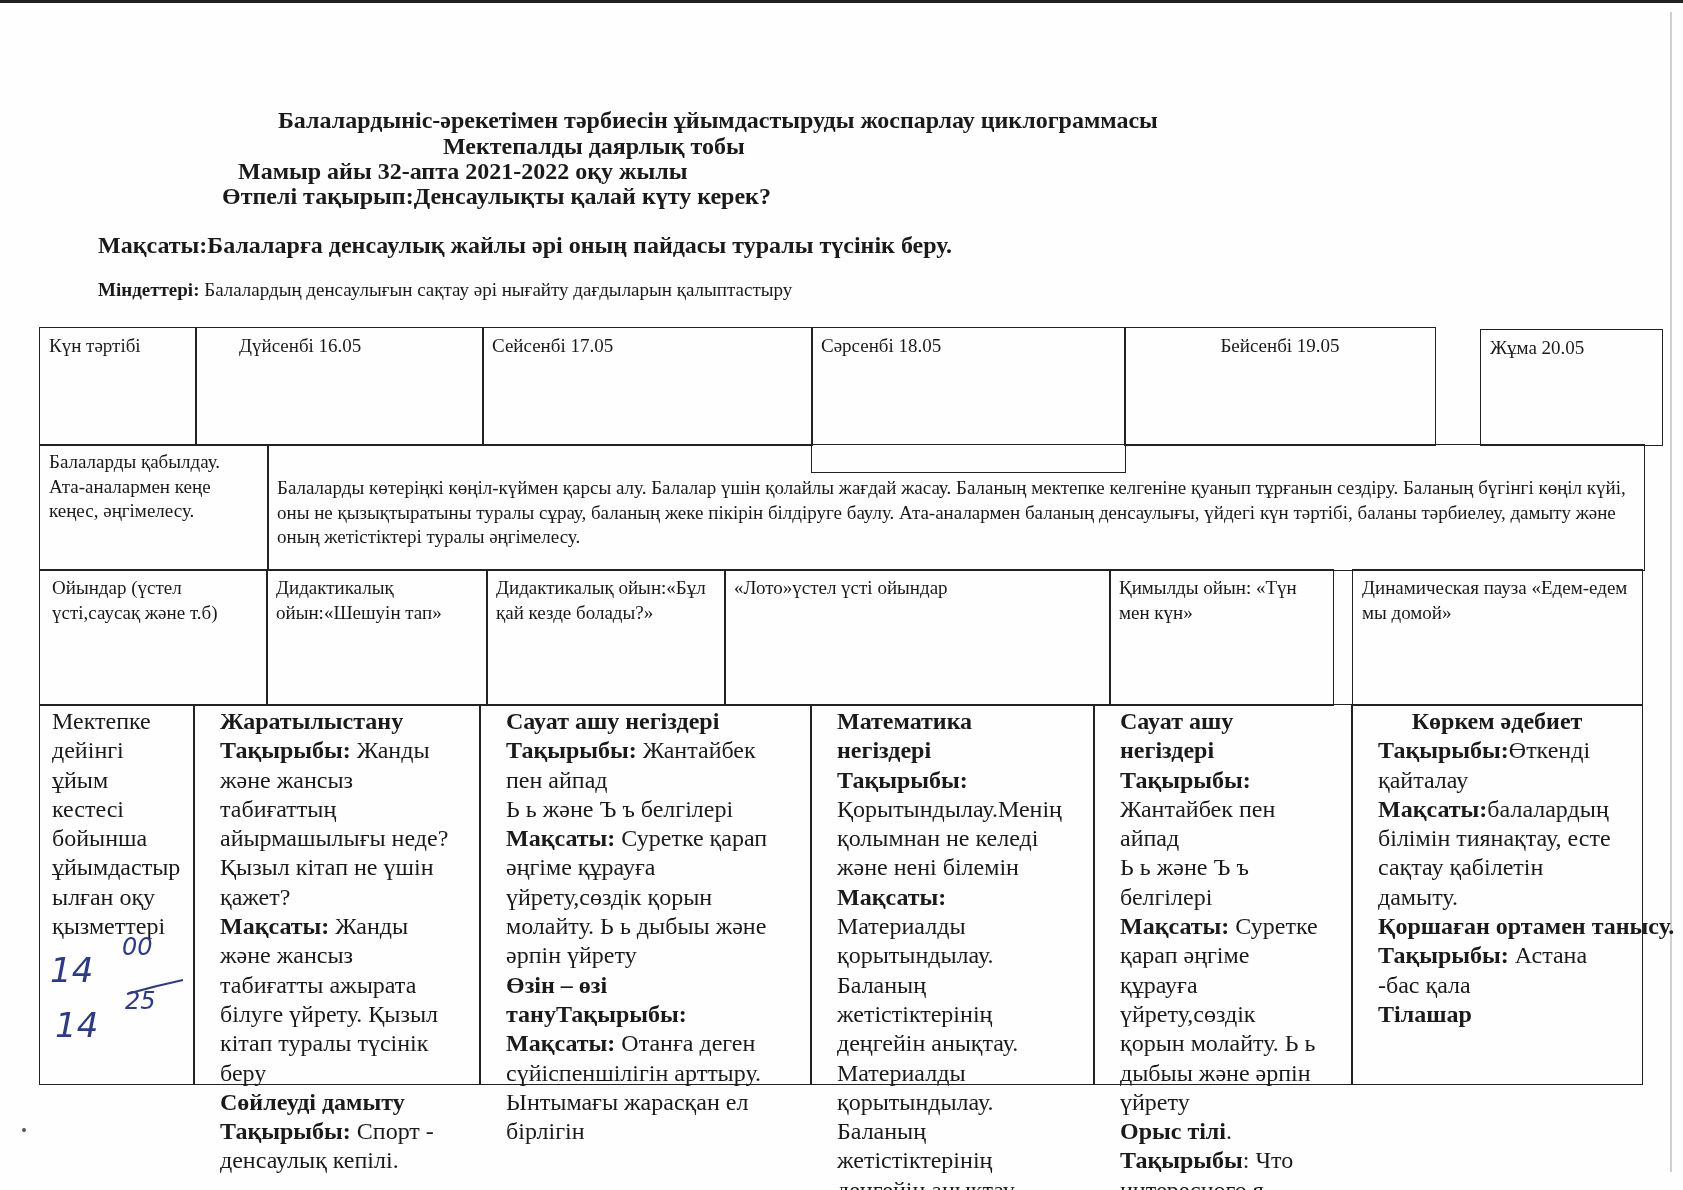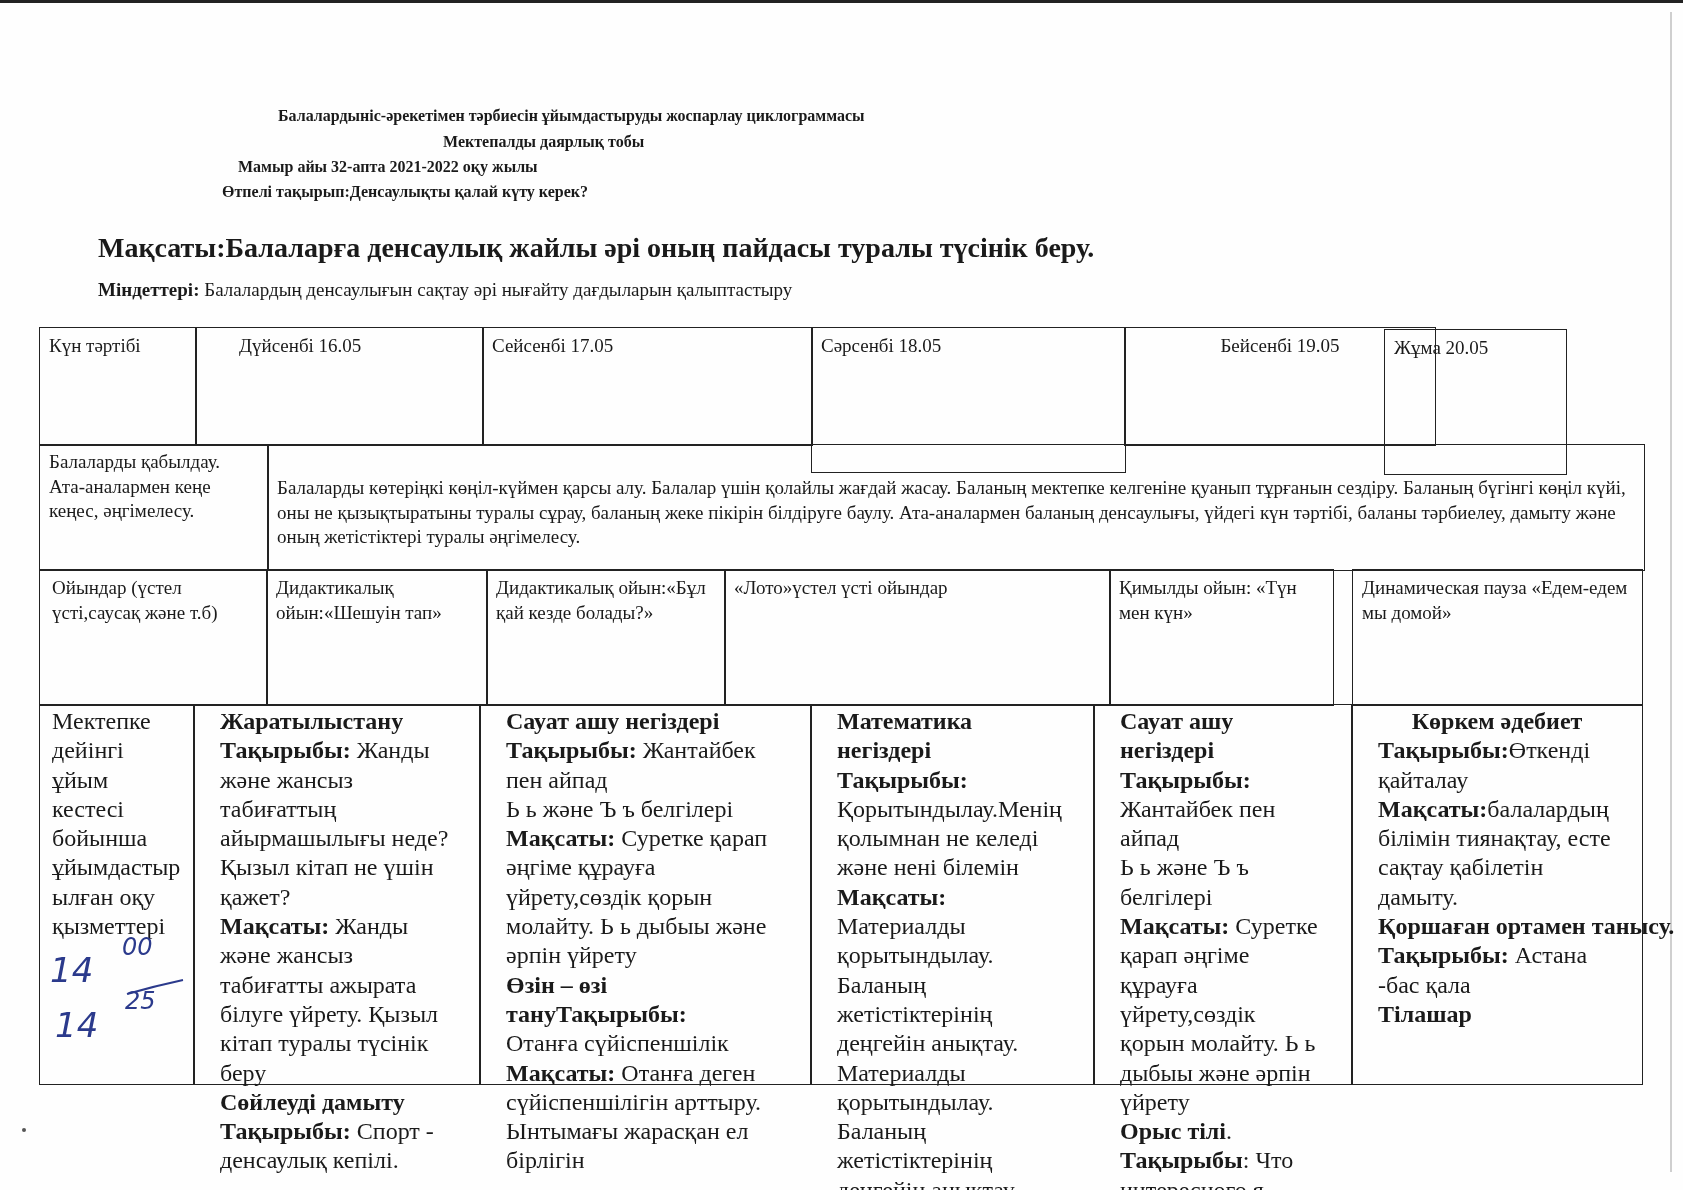--- a/index.html
+++ b/index.html
@@ -1,21 +1,21 @@
 <!DOCTYPE html>
 <html><head>
 <meta charset="utf-8">
 <style>
   html, body { margin:0; padding:0; }
   body { width:1683px; height:1190px; background:#fefefe; position:relative; overflow:hidden;
          font-family:"Liberation Serif", serif; color:#1a1a1a; }
   .abs { position:absolute; }
   .topedge { position:absolute; left:0; top:0; width:1683px; height:3px; background:#222; }
   .scanline { position:absolute; left:1670px; top:12px; width:2px; height:1160px; background:#cfcfcf; }
-  .hdr { position:absolute; font-weight:bold; font-size:16px; white-space:nowrap; }
+  .hdr { position:absolute; font-weight:bold; font-size:24px; white-space:nowrap; }
   .intro { position:absolute; font-size:19px; white-space:nowrap; }
   .intro b { font-weight:bold; }
   .cell { position:absolute; border:1.5px solid #222; box-sizing:border-box; padding:5px 9px;
           font-size:19px; line-height:25px; background:transparent; }
   .big { font-size:24px; line-height:29.3px; padding:2px 26px; }
   .b { font-weight:bold; }
   .center { text-align:center; }
   .hand { position:absolute; font-family:"DejaVu Sans", sans-serif; font-style:italic; color:#2b3a8c;
           font-size:34px; }
   .hand.sup { font-size:24px; }
@@ -25,34 +25,34 @@
 <body>
 
 <div class="topedge"></div>
 <div class="scanline"></div>
 
 <div class="hdr" style="left:278px; top:107px;">Балалардыніс-әрекетімен тәрбиесін ұйымдастыруды жоспарлау циклограммасы</div>
 <div class="hdr" style="left:443px; top:133px;">Мектепалды даярлық    тобы</div>
 <div class="hdr" style="left:238px; top:158px;">Мамыр айы 32-апта 2021-2022 оқу жылы</div>
 <div class="hdr" style="left:222px; top:183px;text-align:right;">Өтпелі тақырып:Денсаулықты қалай күту керек?</div>
 
-<div class="intro" style="left:98px; top:232px; font-size:28px;">
+<div class="intro" style="left:98px; top:232px; font-size:24px;">
   <b>Мақсаты:</b><b>Балаларға денсаулық  жайлы  әрі оның пайдасы туралы түсінік беру.</b>
 </div>
 <div class="intro" style="left:98px; top:279px;">
   <b>Міндеттері:</b><span> Балалардың денсаулығын сақтау әрі нығайту дағдыларын қалыптастыру</span>
 </div>
 
 <div>
   <div class="cell" style="left:39px; top:327px; width:158px; height:119px;"><span>Күн тәртібі</span></div>
   <div class="cell" style="left:195px; top:327px; width:289px; height:119px;padding-left:43px;"><span>Дүйсенбі 16.05</span></div>
   <div class="cell" style="left:482px; top:327px; width:331px; height:119px;"><span>Сейсенбі 17.05</span></div>
   <div class="cell" style="left:811px; top:327px; width:315px; height:146px;"><span>Сәрсенбі 18.05</span></div>
   <div class="cell" style="left:1124px; top:327px; width:312px; height:119px;text-align:center;"><span>Бейсенбі 19.05</span></div>
-  <div class="cell" style="left:1384px; top:329px; width:183px; height:146px;"><span>Жұма 20.05</span></div>
+  <div class="cell" style="left:1480px; top:329px; width:183px; height:117px;"><span>Жұма 20.05</span></div>
 
   <div class="cell" style="left:39px; top:444px; width:230px; height:127px; line-height:24.5px;"><span>Балаларды қабылдау. Ата-аналармен  кеңе кеңес, әңгімелесу.</span></div>
   <div class="cell" style="left:267px; top:444px; width:1378px; height:127px; padding-top:31px; line-height:24.5px;"><span>Балаларды көтеріңкі көңіл-күймен қарсы алу. Балалар үшін қолайлы жағдай жасау. Баланың мектепке келгеніне қуанып тұрғанын сездіру. Баланың бүгінгі көңіл күйі, оны не қызықтыратыны туралы сұрау, баланың жеке пікірін білдіруге баулу. Ата-аналармен баланың денсаулығы, үйдегі күн тәртібі, баланы тәрбиелеу, дамыту және оның жетістіктері туралы әңгімелесу.</span></div>
 
   <div class="cell" style="left:39px; top:569px; width:229px; height:137px;padding-left:12px;"><span>Ойындар (үстел үсті,саусақ және т.б)</span></div>
   <div class="cell" style="left:266px; top:569px; width:222px; height:137px;"><span>Дидактикалық ойын:«Шешуін тап»</span></div>
   <div class="cell" style="left:486px; top:569px; width:240px; height:137px;"><span>Дидактикалық ойын:«Бұл қай кезде болады?»</span></div>
   <div class="cell" style="left:724px; top:569px; width:387px; height:137px;"><span>«Лото»үстел үсті ойындар</span></div>
   <div class="cell" style="left:1109px; top:569px; width:225px; height:137px;"><span>Қимылды ойын: «Түн мен күн»</span></div>
   <div class="cell" style="left:1352px; top:569px; width:291px; height:137px;"><span>Динамическая пауза «Едем-едем мы домой»</span></div>
@@ -66,21 +66,20 @@
     <div class="b">Сөйлеуді дамыту</div>
     <div><b>Тақырыбы:</b><span> Спорт - денсаулық кепілі.</span></div>
   </div>
 
   <div class="cell big" style="left:479px; top:704px; width:333px; height:381px;">
     <div class="b">Сауат ашу негіздері</div>
     <div><b>Тақырыбы:</b><span> Жантайбек пен айпад</span></div>
     <div>Ь ь және Ъ ъ белгілері</div>
     <div><b>Мақсаты:</b><span> Суретке қарап әңгіме құрауға үйрету,сөздік қорын молайту.   Ь ь дыбыы және әрпін үйрету</span></div>
     <div class="b">Өзін – өзі тануТақырыбы:</div>
-    <div>Отанға сүйіспеншілік</div>
     <div><b>Мақсаты:</b><span> Отанға деген сүйіспеншілігін арттыру.</span></div>
     <div>Ынтымағы жарасқан ел бірлігін</div>
   </div>
 
   <div class="cell big" style="left:810px; top:704px; width:285px; height:381px;">
     <div class="b">Математика негіздері</div>
     <div class="b">Тақырыбы:</div>
     <div>Қорытындылау.Менің қолымнан не келеді және нені білемін</div>
     <div><b>Мақсаты:</b><span> Материалды қорытындылау. Баланың жетістіктерінің деңгейін анықтау. Материалды қорытындылау. Баланың жетістіктерінің деңгейін анықтау.</span></div>
     <div class="b">Сурет салу</div>

